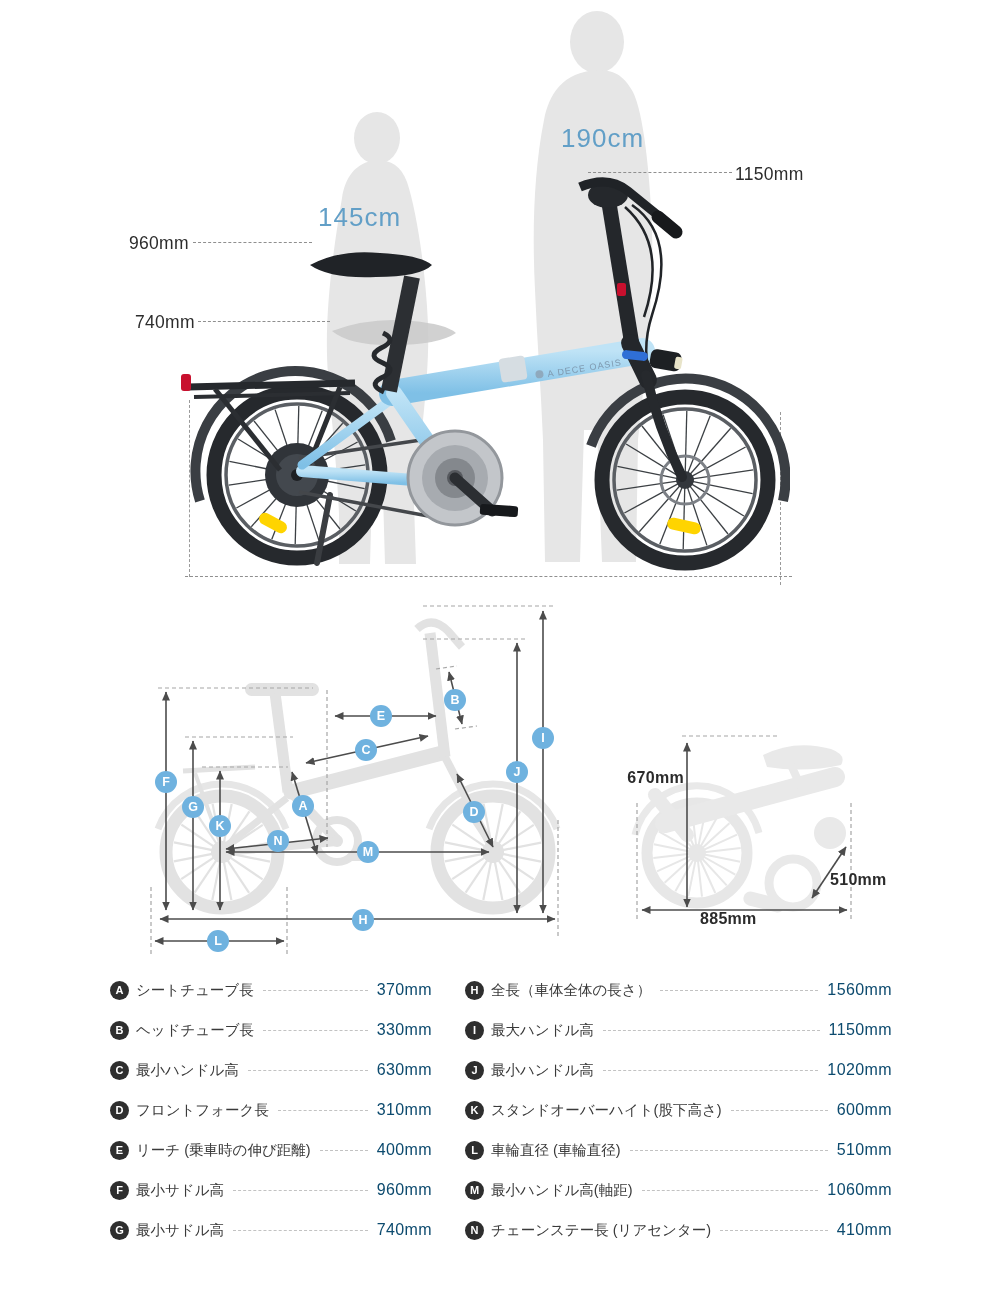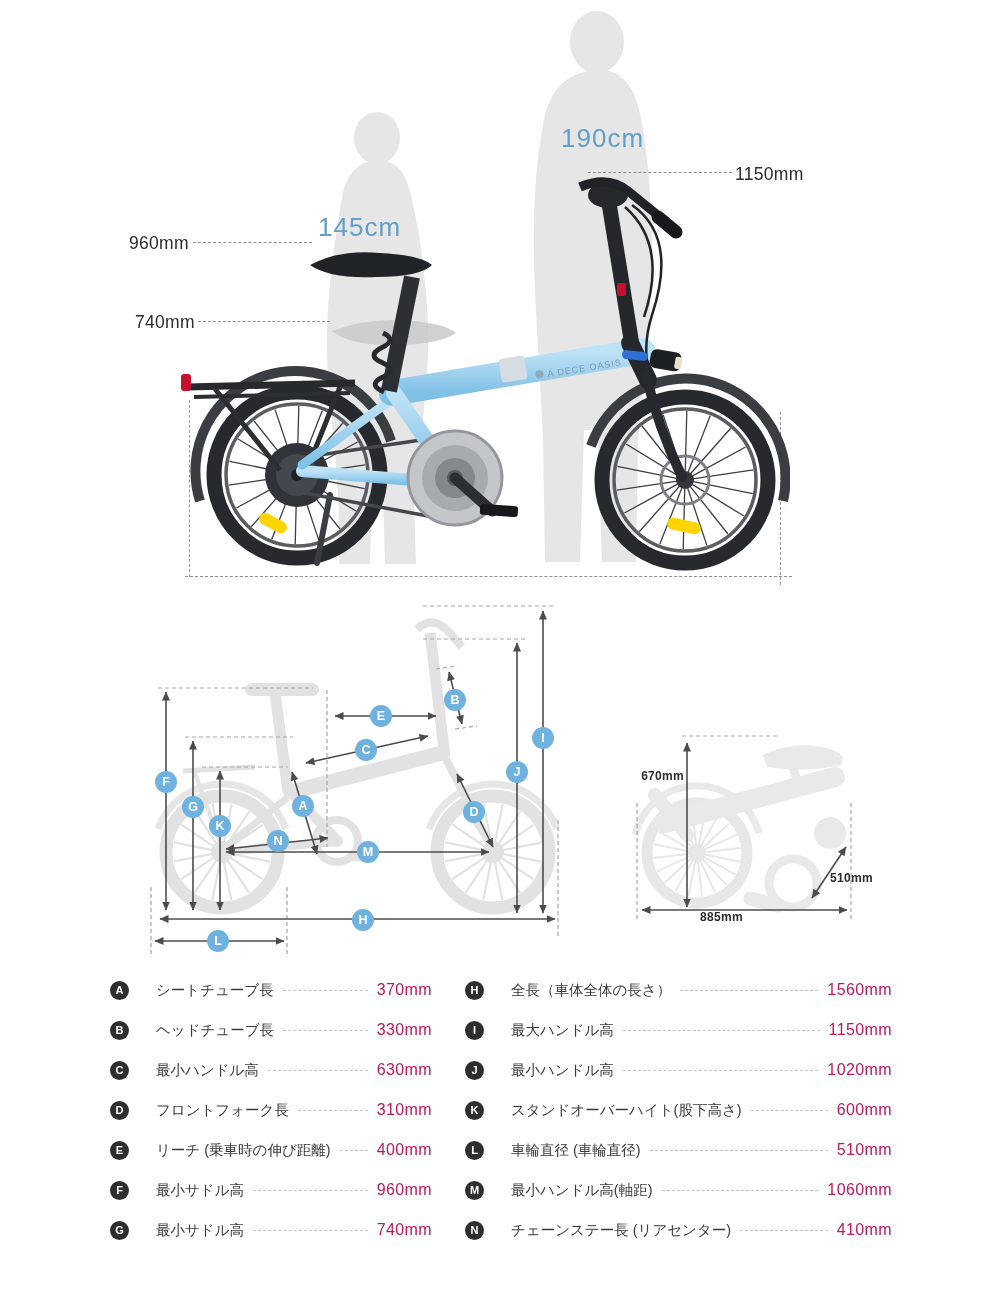--- a/index.html
+++ b/index.html
@@ -1,34 +1,34 @@
 <!DOCTYPE html>
 <html><head>
 <meta charset="utf-8">
 <style>
   html,body{margin:0;padding:0;background:#fff;}
   #canvas{position:relative;width:1000px;height:1300px;background:#ffffff;overflow:hidden;
           font-family:"Liberation Sans","DejaVu Sans",sans-serif;color:#2f2f2f;}
   .abs{position:absolute;}
   .cm-label{position:absolute;font-size:26px;font-weight:normal;color:#629fc7;letter-spacing:1px;}
   .mm-label{position:absolute;font-size:17.5px;color:#2c2c2c;letter-spacing:.3px;}
-  .mm-bold{position:absolute;font-size:12px;font-weight:bold;color:#2b2b2b;letter-spacing:.3px;}
+  .mm-bold{position:absolute;font-size:16px;font-weight:bold;color:#2b2b2b;letter-spacing:.3px;}
   .dash-h{position:absolute;border-top:1.6px dashed #8f8f8f;height:0;}
   .dash-v{position:absolute;border-left:1.6px dashed #9a9a9a;width:0;}
   .chip{position:absolute;width:22px;height:22px;border-radius:50%;background:#6fb2df;
         color:#fff;font-size:12.5px;font-weight:bold;text-align:center;line-height:22px;}
   .spec-list{position:absolute;left:110px;top:970px;width:782px;display:grid;
              grid-template-columns:322px 427px;column-gap:33px;grid-template-rows:repeat(7,40px);
              grid-auto-flow:column;}
   .spec-row{display:flex;align-items:center;}
   .spec-dot{width:19px;height:19px;border-radius:50%;background:#2e2e2e;color:#fff;
             font-size:11px;font-weight:bold;text-align:center;line-height:19px;flex:0 0 19px;}
-  .spec-label{font-size:14.5px;color:#3a3a3a;margin-left:27px;white-space:nowrap;}
+  .spec-label{font-size:14.5px;color:#3a3a3a;margin-left:7px;white-space:nowrap;}
   .spec-dash{flex:1;height:0;border-top:1.6px dashed #c2c2c2;margin:0 9px;min-width:8px;}
-  .spec-value{font-size:16px;color:#be185d;letter-spacing:.4px;white-space:nowrap;}
+  .spec-value{font-size:16px;color:#0c4a6e;letter-spacing:.4px;white-space:nowrap;}
 </style>
 </head>
 <body>
 
 <div id="canvas">
 
   <svg class="abs" style="left:295px;top:112px;" width="170" height="455" viewBox="0 0 170 455">
     <ellipse cx="82" cy="26" rx="23" ry="26" fill="#e6e6e6"></ellipse>
     <path d="M82,48 C60,50 50,66 47,86 C36,150 29,212 33,262 C36,304 42,352 44,402 L44,452 L75,452 L77,382 L88,382 L90,452 L121,452 L119,392 C125,332 135,262 133,212 C131,162 122,100 112,70 C106,54 96,48 82,48 Z" fill="#e6e6e6"></path>
   </svg>
@@ -37,21 +37,21 @@
     <path d="M102,62 C68,64 54,86 49,112 C39,162 37,222 40,282 C42,332 46,382 48,432 L50,554 L85,554 L89,422 L102,422 L107,554 L141,554 L143,432 C151,362 159,282 157,222 C155,162 148,104 138,84 C128,66 118,62 102,62 Z" fill="#e6e6e6"></path>
   </svg>
 
   <div class="dash-h" style="left:193px;top:242px;width:119px;"></div>
   <div class="dash-h" style="left:198px;top:321px;width:132px;"></div>
   <div class="dash-h" style="left:588px;top:172px;width:144px;"></div>
   <div class="dash-h" style="left:185px;top:576px;width:607px;"></div>
   <div class="dash-v" style="left:189px;top:400px;height:177px;"></div>
   <div class="dash-v" style="left:780px;top:412px;height:173px;"></div>
 
-  <div class="cm-label" style="left:318px;top:212px;">145cm</div>
+  <div class="cm-label" style="left:318px;top:202px;">145cm</div>
   <div class="cm-label" style="left:561px;top:123px;">190cm</div>
   <div class="mm-label" style="left:129px;top:233px;">960mm</div>
   <div class="mm-label" style="left:135px;top:312px;">740mm</div>
   <div class="mm-label" style="left:735px;top:164px;">1150mm</div>
 
   <svg class="abs" style="left:180px;top:165px;" width="610" height="415" viewBox="0 0 610 415">
     <defs>
       <linearGradient id="fg" x1="0" y1="0" x2="0" y2="1">
         <stop offset="0" stop-color="#bfe3f6"></stop>
           <stop offset="1" stop-color="#7fc0e6"></stop>

